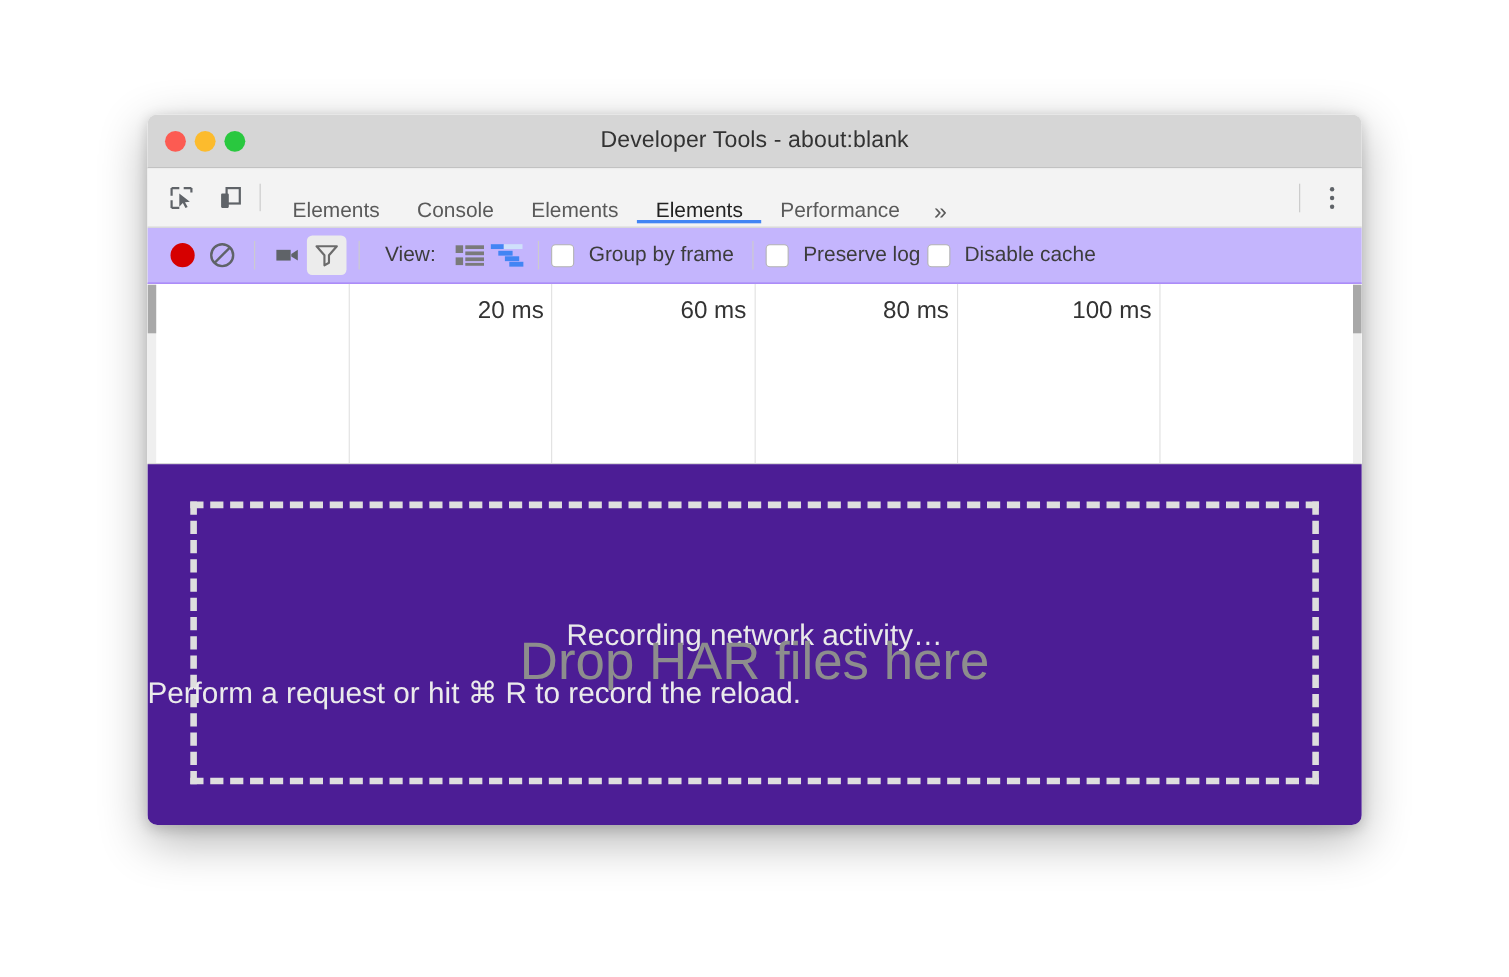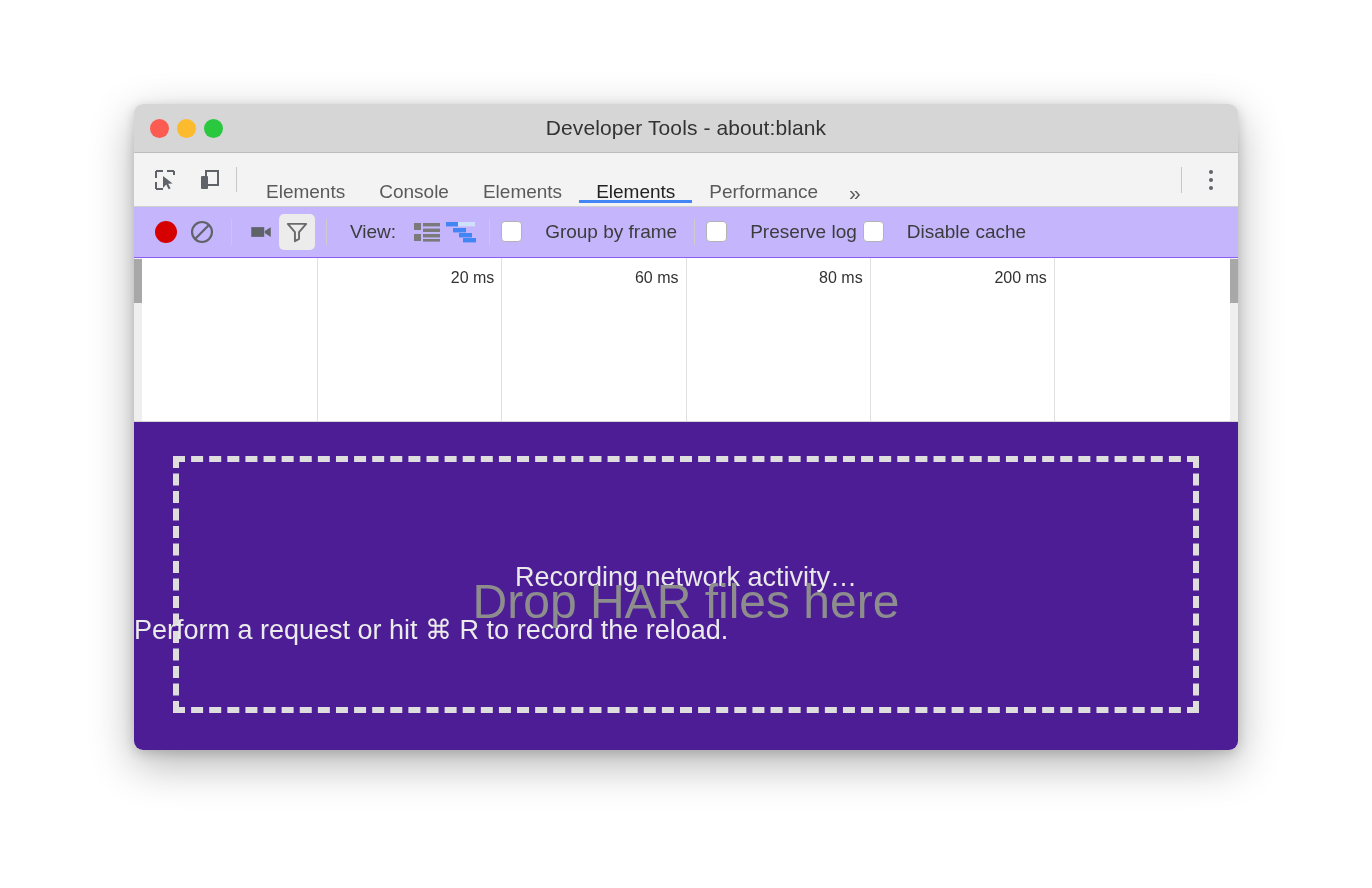--- a/index.html
+++ b/index.html
@@ -195,21 +195,22 @@
   }
   .viewicon {
     width: 34px; height: 30px;
     display: flex;
     align-items: center;
     justify-content: center;
     flex: 0 0 auto;
   }
   .cb-item {
     display: flex;
-    gap: 23px;
+    align-items: center;
+    gap: 13px;
     flex: 0 0 auto;
     margin-right: 6px;
   }
   .cb-box {
     width: 19px;
     height: 19px;
     border: 1.5px solid #b3b3b3;
     border-radius: 4px;
     background: #fff;
     flex: 0 0 auto;
@@ -236,21 +237,21 @@
   .tl-cell {
     flex: 1 1 0;
     border-right: 1px solid #e0e0e0;
     position: relative;
   }
   .tl-cell:last-child { border-right: none; }
   .tl-tick {
     position: absolute;
     right: 7px;
     top: 11px;
-    font-size: 16px;
+    font-size: 22px;
     color: #333333;
     white-space: nowrap;
   }
   .tl-scroll-left, .tl-scroll-right {
     position: absolute;
     top: 1px;
     width: 8px;
     height: 44px;
     background: #a8a8a8;
   }
@@ -436,21 +437,21 @@
       <div class="tl-cell">
         <span class="tl-tick">20 ms</span>
       </div>
       <div class="tl-cell">
         <span class="tl-tick">60 ms</span>
       </div>
       <div class="tl-cell">
         <span class="tl-tick">80 ms</span>
       </div>
       <div class="tl-cell">
-        <span class="tl-tick">200 ms</span>
+        <span class="tl-tick">100 ms</span>
       </div>
       <div class="tl-cell">
         <span class="tl-tick"></span>
       </div>
     </div>
     <div class="tl-rail-left"></div>
     <div class="tl-rail-right"></div>
     <div class="tl-scroll-left"></div>
     <div class="tl-scroll-right"></div>
   </div>

